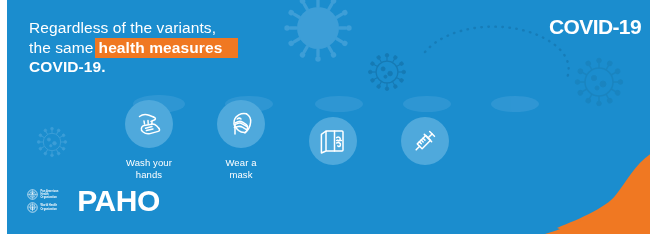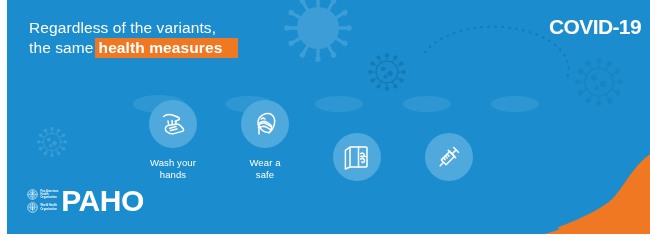--- a/index.html
+++ b/index.html
@@ -68,25 +68,25 @@
     color: #ffffff;
     font-size: 21px;
     font-weight: 700;
     letter-spacing: -0.6px;
     line-height: 34px;
   }
 
   
   .measures {
     position: absolute;
-    left: 120px;
+    left: 96px;
     top: 100px;
     width: 520px;
     display: flex;
-    align-items: flex-end;
+    align-items: center;
   }
   .measure {
     width: 92px;
     display: flex;
     flex-direction: column;
     align-items: center;
   }
   .measure-circle {
     width: 48px;
     height: 48px;
@@ -108,21 +108,21 @@
     white-space: pre-line;
   }
 
   
   .paho-logo {
     position: absolute;
     left: 20px;
     bottom: 18px;
     display: flex;
     align-items: center;
-    gap: 3px;
+    gap: 19px;
   }
   .paho-emblems {
     display: flex;
     flex-direction: column;
     gap: 2px;
   }
   .emblem-row {
     display: flex;
     align-items: center;
     gap: 2.5px;
@@ -325,20 +325,23 @@
       <path d="M120,6 C100,16 92,34 78,52 C62,72 34,82 8,90 L120,90 Z" fill="#f07822"></path>
     </svg>
   </div>
 
   <div class="headline">
     <span class="hl-line">
       <span class="hl-light">Regardless of the variants,</span>
     </span>
     <span class="hl-line">
       <span class="hl-light">the same</span><span class="hl-mark">health measures</span>
+    </span>
+    <span class="hl-line">
+      <span class="hl-bold">COVID-19.</span>
     </span>
   </div>
 
   <div class="covid-title">COVID-19</div>
 
   <div class="measures">
 
     <div class="measure">
       <div class="measure-circle">
         <svg width="34" height="34" viewBox="0 0 34 34" fill="none" stroke="#ffffff" stroke-width="1.5" stroke-linecap="round" stroke-linejoin="round">
@@ -362,21 +365,21 @@
         <svg width="34" height="34" viewBox="0 0 34 34" fill="none" stroke="#ffffff" stroke-width="1.5" stroke-linecap="round" stroke-linejoin="round">
           <path d="M22.5 6.8 C17 5.6 11.5 8.6 10.2 13.6 C9.6 16 10 18.2 11 20.2 L11 27"></path>
           <path d="M22.5 6.8 C25.6 8.6 27 12 26.6 15.4 C26.2 19.6 24 23.4 21 26"></path>
           <path d="M13.2 12 C14.4 11 16 11 17 12"></path>
           <path d="M10.8 17.6 L14 16.4 C15.4 15.9 17 16 18.2 16.8 L22.6 19.4"></path>
           <path d="M10.4 20.6 L14.2 19.6 C15.6 19.2 17.2 19.4 18.4 20.2 L22.8 22.8"></path>
           <path d="M11 18.4 C12.6 22.6 16 25.2 20.4 25.4 C21.4 25.4 22.2 24.8 22.6 23.8 L23.4 21.2 C23.8 19.8 23.4 18.4 22.4 17.6 L18.6 15.2 C17.2 14.3 15.4 14.2 14 14.8 L11.2 16"></path>
         </svg>
       </div>
       <div class="measure-label">Wear a
-safe</div>
+mask</div>
     </div>
 
 
     <div class="measure">
       <div class="measure-circle">
         <svg width="34" height="34" viewBox="0 0 34 34" fill="none" stroke="#ffffff" stroke-width="1.5" stroke-linecap="round" stroke-linejoin="round">
 
           <rect x="10" y="7" width="17" height="20" rx="1"></rect>
           <line x1="18.5" y1="7" x2="18.5" y2="27"></line>
 

